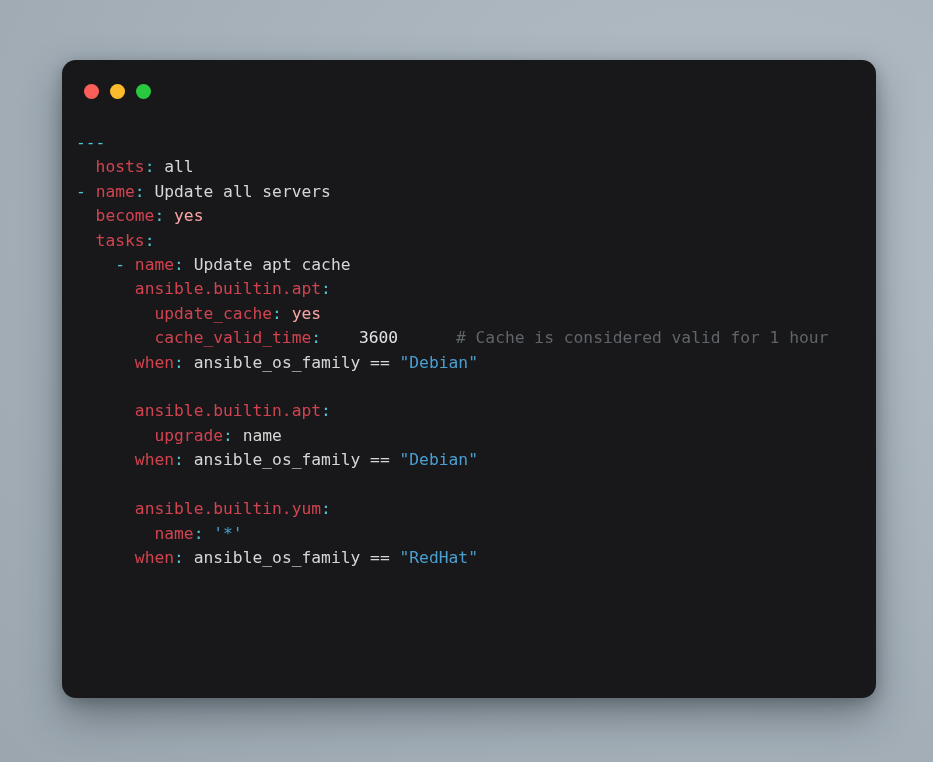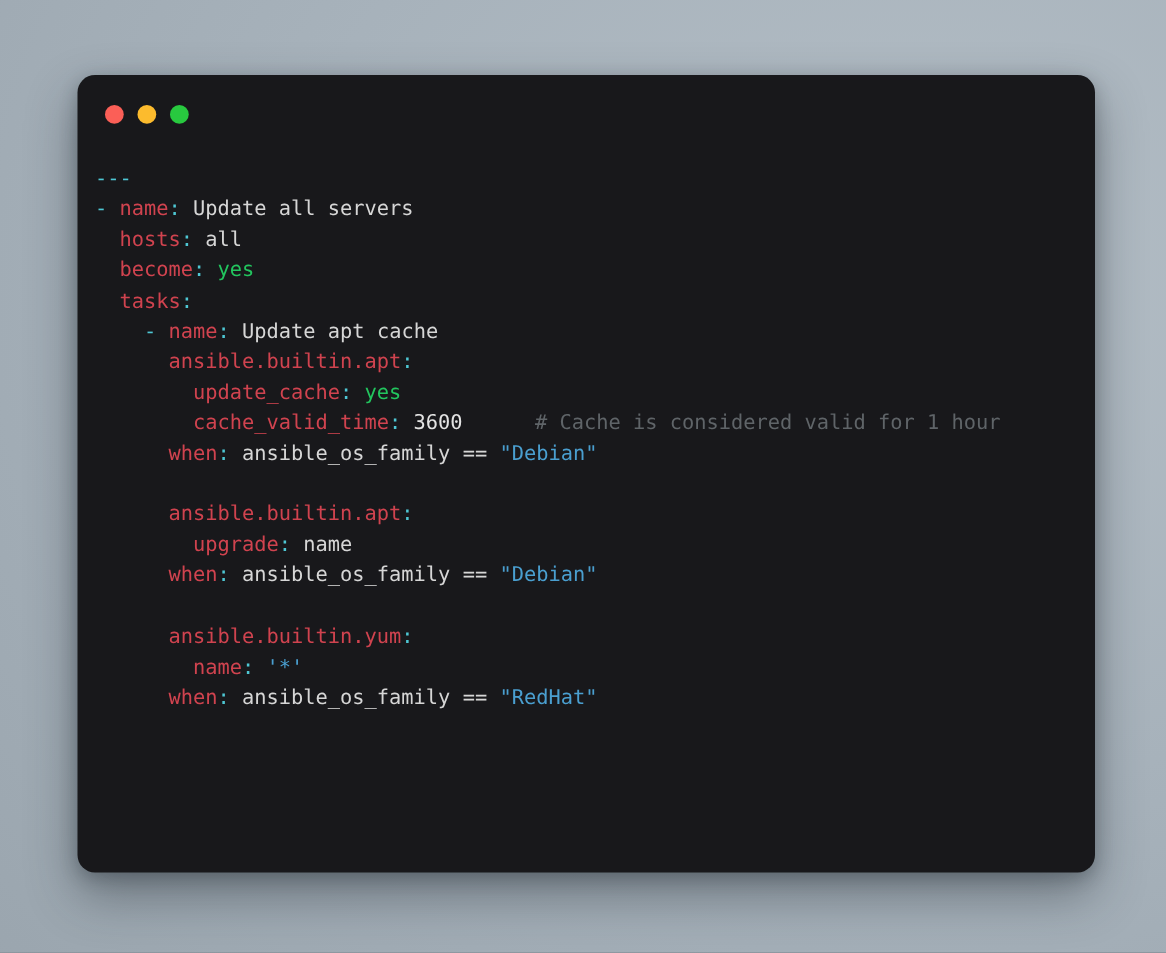--- a/index.html
+++ b/index.html
@@ -80,42 +80,42 @@
     word-break: break-word;
     letter-spacing: 0px;
   }
 
   .ln { display: block; min-height: 24.4px; }
 
   
   .t-punct   { color: #4ec7d4; }   
   .t-key     { color: #d0434f; }   
   .t-text    { color: #d6d6d6; }   
-  .t-bool    { color: #22c55e; }   
-  .t-num     { color: #e3e3e3; }   
+  .t-bool    { color: #fca5a5; }   
+  .t-num     { color: #e3e3e3; margin-left: 28px; }   
   .t-str     { color: #4a9fd0; }   
   .t-comment { color: #5f6468; margin-left: 48px; }   
 </style>
 </head>
 <body>
 
 <div id="desktop-background"></div>
 
 <div id="terminal-window">
 
   <div id="titlebar">
     <span class="traffic-light tl-close" style="background: rgb(251, 95, 87);"></span>
     <span class="traffic-light tl-minimize" style="background: rgb(252, 187, 45);"></span>
     <span class="traffic-light tl-zoom" style="background: rgb(40, 201, 63);"></span>
   </div>
 
   <div id="code-area">
     <pre id="code-block"><span class="ln"><span class="t-punct">---</span>
+</span><span class="ln"><span class="t-text">  </span><span class="t-key">hosts</span><span class="t-punct">:</span><span class="t-text"> all</span>
 </span><span class="ln"><span class="t-punct">-</span><span class="t-text"> </span><span class="t-key">name</span><span class="t-punct">:</span><span class="t-text"> Update all servers</span>
-</span><span class="ln"><span class="t-text">  </span><span class="t-key">hosts</span><span class="t-punct">:</span><span class="t-text"> all</span>
 </span><span class="ln"><span class="t-text">  </span><span class="t-key">become</span><span class="t-punct">:</span><span class="t-text"> </span><span class="t-bool">yes</span>
 </span><span class="ln"><span class="t-text">  </span><span class="t-key">tasks</span><span class="t-punct">:</span>
 </span><span class="ln"><span class="t-text">    </span><span class="t-punct">-</span><span class="t-text"> </span><span class="t-key">name</span><span class="t-punct">:</span><span class="t-text"> Update apt cache</span>
 </span><span class="ln"><span class="t-text">      </span><span class="t-key">ansible.builtin.apt</span><span class="t-punct">:</span>
 </span><span class="ln"><span class="t-text">        </span><span class="t-key">update_cache</span><span class="t-punct">:</span><span class="t-text"> </span><span class="t-bool">yes</span>
 </span><span class="ln"><span class="t-text">        </span><span class="t-key">cache_valid_time</span><span class="t-punct">:</span><span class="t-text"> </span><span class="t-num">3600</span><span class="t-text"> </span><span class="t-comment"># Cache is considered valid for 1 hour</span>
 </span><span class="ln"><span class="t-text">      </span><span class="t-key">when</span><span class="t-punct">:</span><span class="t-text"> ansible_os_family == </span><span class="t-str">"Debian"</span>
 </span><span class="ln">
 </span><span class="ln"><span class="t-text">      </span><span class="t-key">ansible.builtin.apt</span><span class="t-punct">:</span>
 </span><span class="ln"><span class="t-text">        </span><span class="t-key">upgrade</span><span class="t-punct">:</span><span class="t-text"> name</span>

